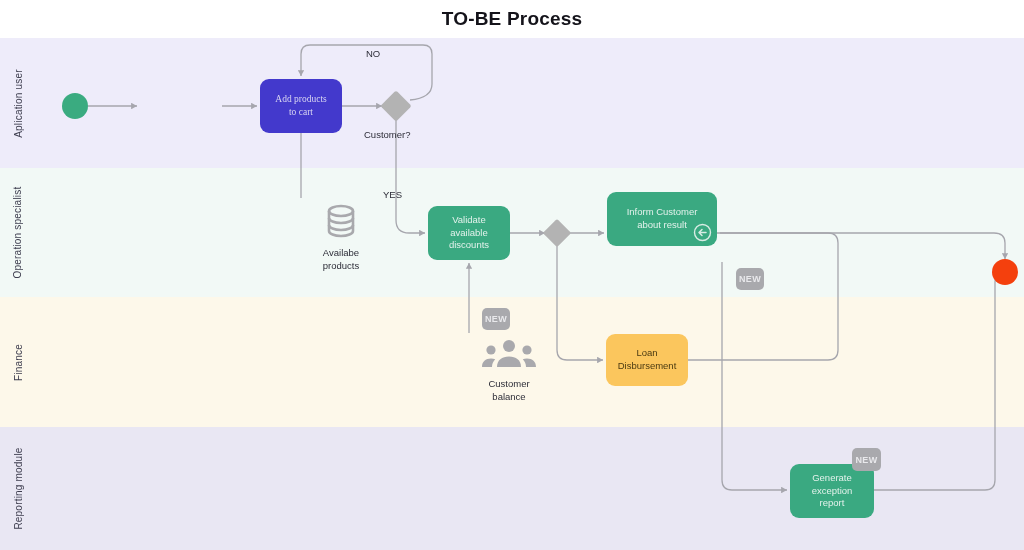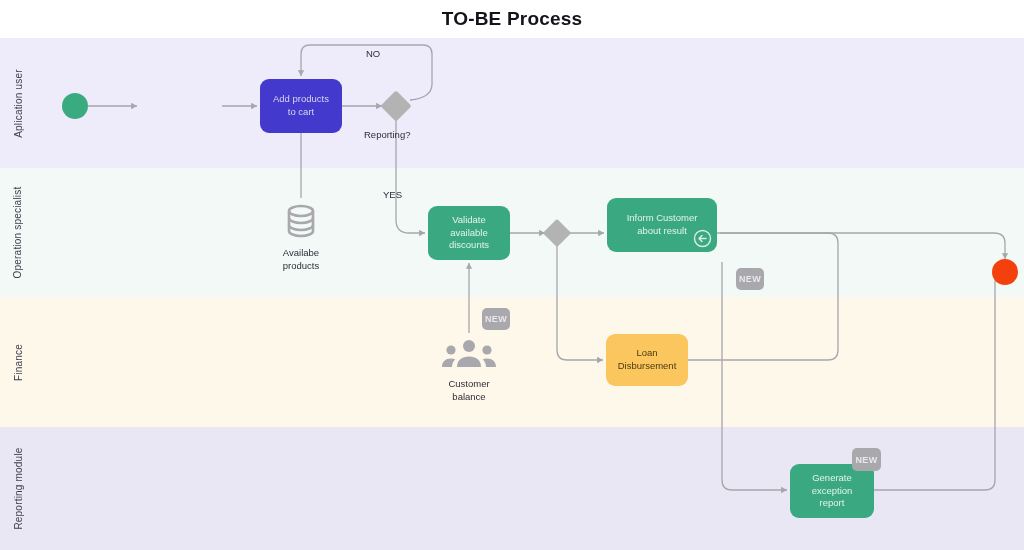--- a/index.html
+++ b/index.html
@@ -65,21 +65,21 @@
 
   
   .new-badge {
     position: absolute; background: #a9a9ad; color: #e9e9ec;
     border-radius: 5px; font-size: 9px; font-weight: bold;
     padding: 4px 4px; letter-spacing: 0.3px;
     display: flex; align-items: center; justify-content: center;
   }
 
   
-  .dataobj { position: absolute; display: flex; flex-direction: column; align-items: center; }
+  .dataobj { position: absolute; display: flex; flex-direction: column; align-items: center; margin-left: 40px; }
   .dataobj .glyph { line-height: 0; }
   .dataobj .caption {
     margin-top: 5px; font-size: 9.5px; color: #2d2d38;
     text-align: center; line-height: 1.35; white-space: pre-line;
   }
 
   
   .marker { position: absolute; right: 5px; bottom: 4px; line-height: 0; }
 </style>
 </head>
@@ -150,39 +150,39 @@
       <path d="M722,262 L722,480 Q722,490 732,490 L787,490" marker-end="url(#ahs)"></path>
 
       <path d="M874,490 L985,490 Q995,490 995,480 L995,282 Q995,272 1005,272 L1007,272"></path>
     </g>
   </svg>
 
   <div class="event start" style="left:62px;top:93px;width:26px;height:26px;"></div>
   <div class="event end" style="left:992px;top:259px;width:26px;height:26px;"></div>
 
   <div class="gateway" style="left:385px;top:95px;width:22px;height:22px;"></div>
-  <div class="flow-label" style="left:364px;top:129px;">Reporting?</div>
+  <div class="flow-label" style="left:364px;top:129px;">Customer?</div>
 
   <div class="gateway" style="left:547px;top:223px;width:20px;height:20px;"></div>
 
   <div class="flow-label" style="left:366px;top:48px;">NO</div>
   <div class="flow-label" style="left:383px;top:189px;">YES</div>
 
 
   <div class="task purple" style="left:260px;top:79px;width:82px;height:54px;">
-    <span style="white-space:pre-line;">Add products
+    <span style="white-space:pre-line;font-family:Liberation Serif, serif;">Add products
 to cart</span>
   </div>
 
   <div class="task green" style="left:428px;top:206px;width:82px;height:54px;">
     <span style="white-space:pre-line;">Validate available
 discounts</span>
   </div>
 
-  <div class="task green" style="left:607px;top:198px;width:110px;height:54px;position:absolute;">
+  <div class="task green" style="left:607px;top:192px;width:110px;height:54px;position:absolute;">
     <span style="white-space:pre-line;">Inform Customer
 about result</span>
     <span class="marker">
       <svg width="19" height="19" viewBox="0 0 19 19">
         <circle cx="9.5" cy="9.5" r="8" fill="none" stroke="#d8ece4" stroke-width="1.4"></circle>
         <path d="M13,9.5 L6.5,9.5 M9,6.5 L6,9.5 L9,12.5" fill="none" stroke="#d8ece4" stroke-width="1.5" stroke-linecap="round" stroke-linejoin="round"></path>
       </svg>
     </span>
   </div>
 

